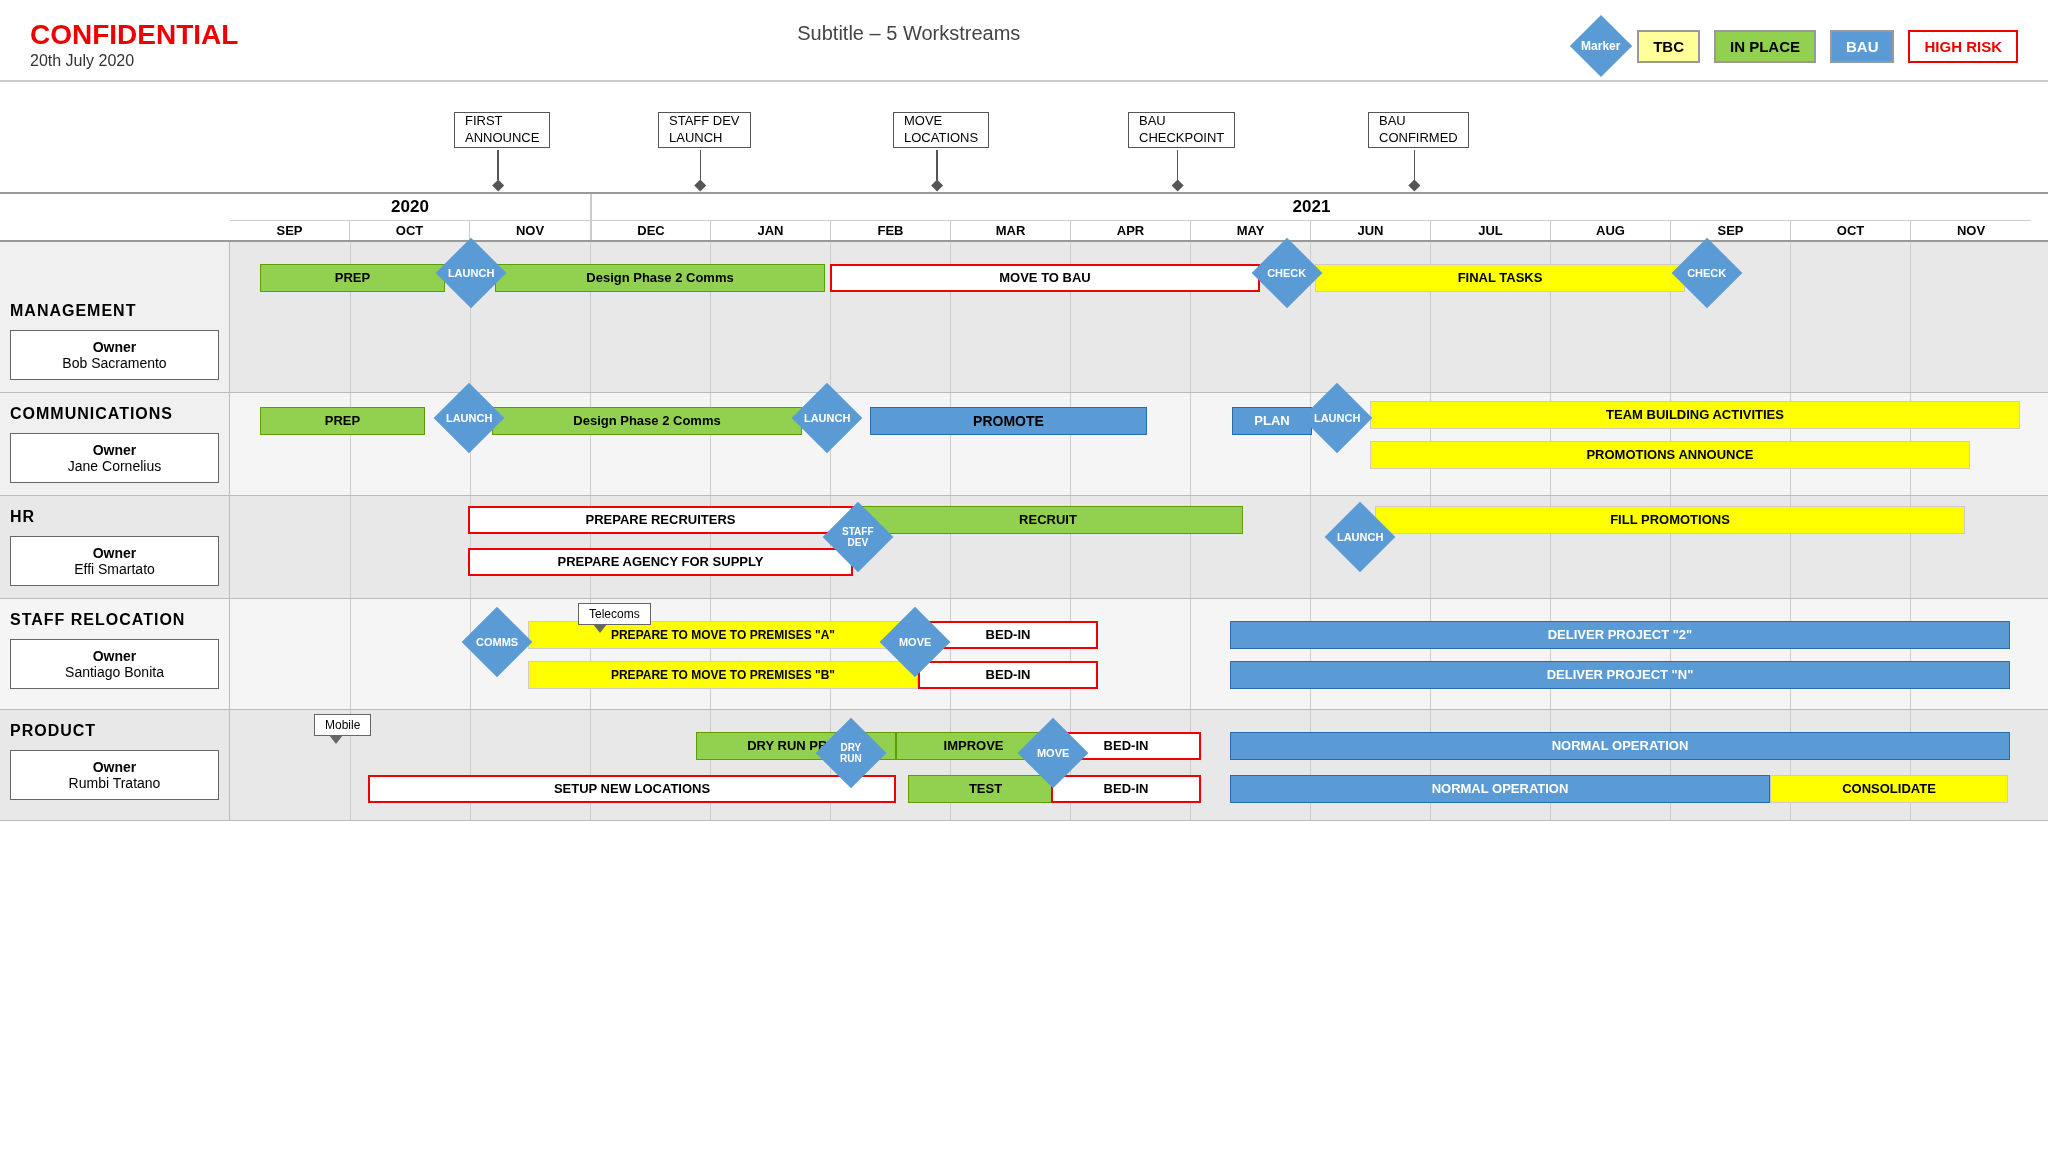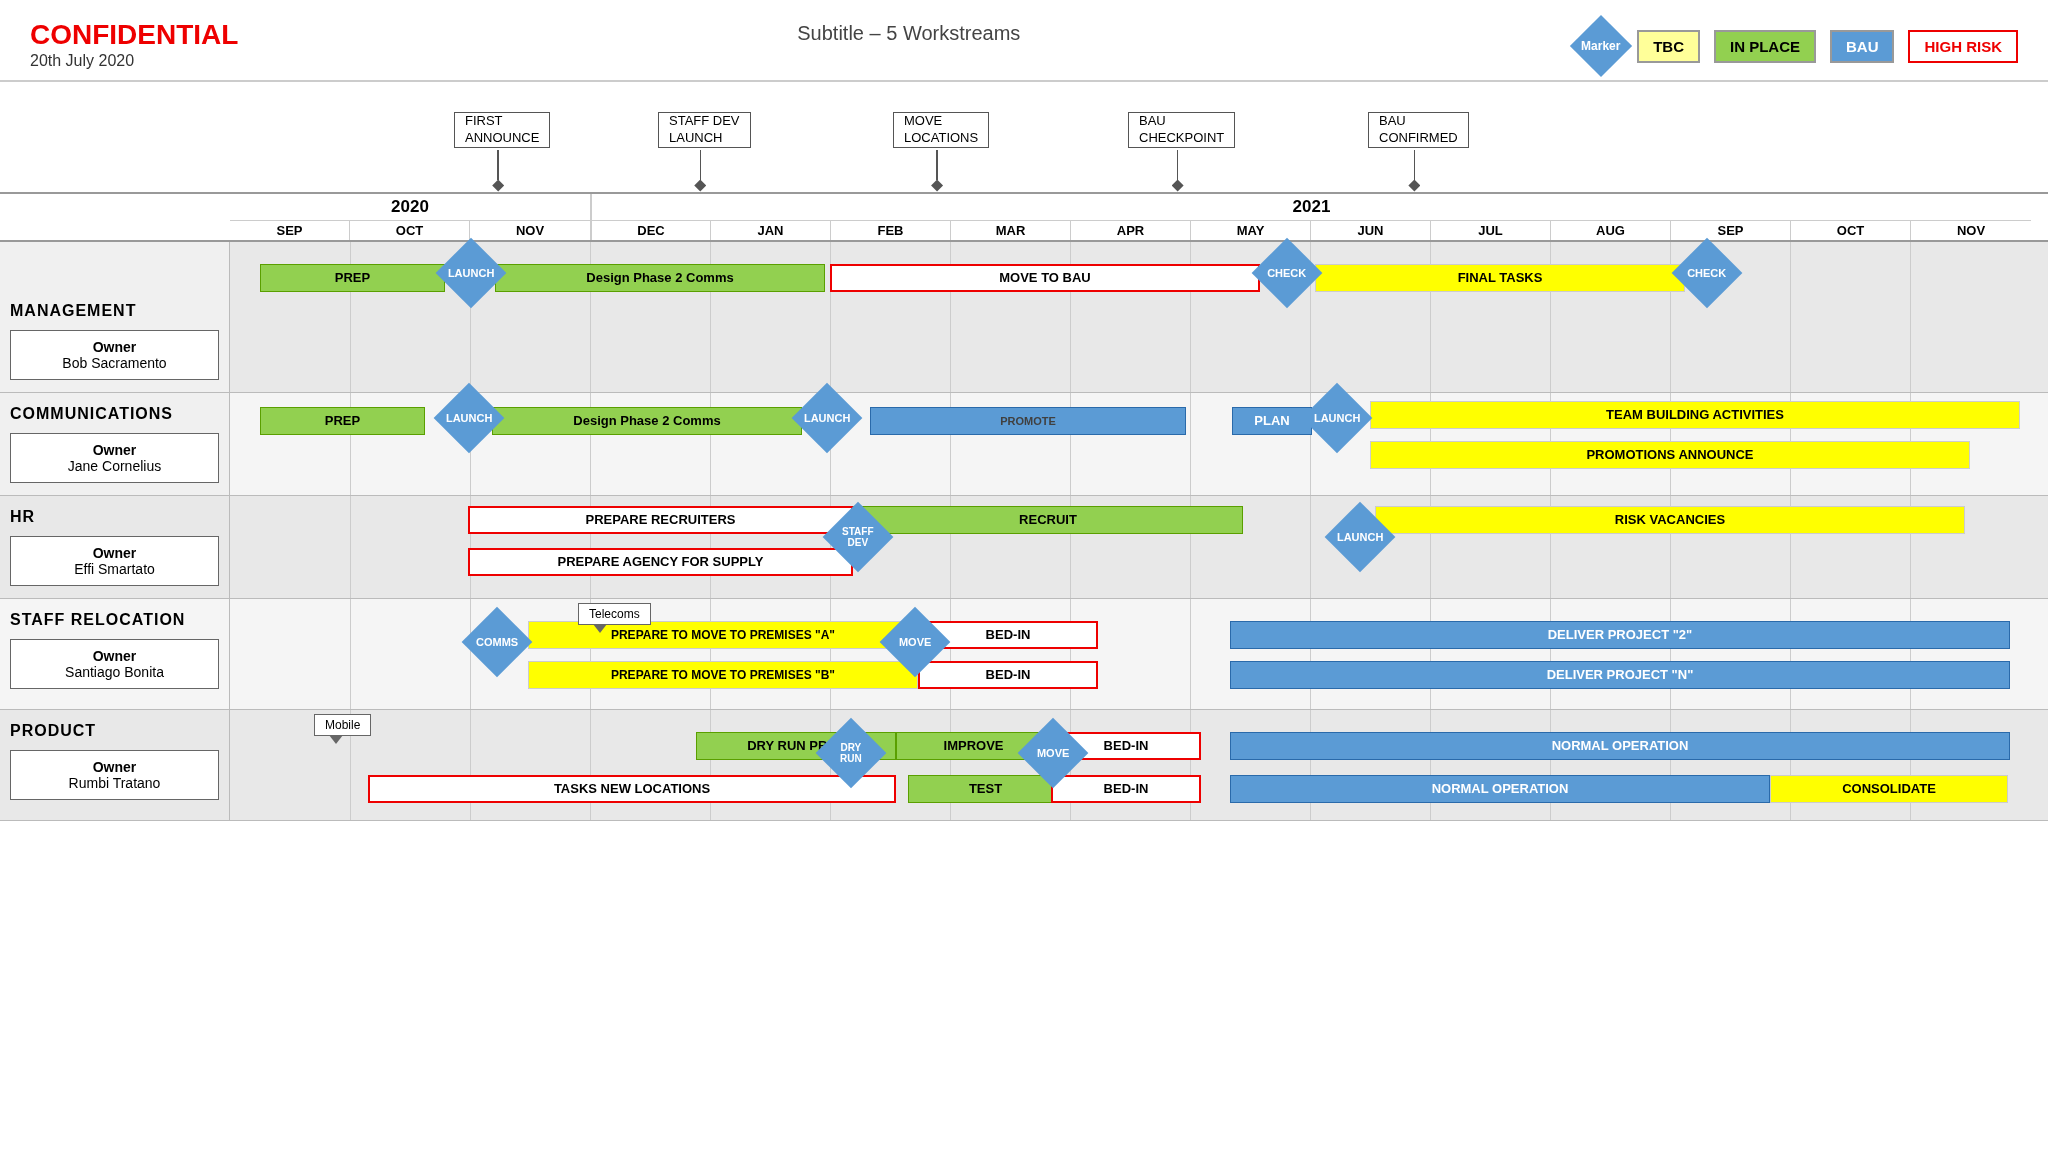--- a/index.html
+++ b/index.html
@@ -188,21 +188,21 @@
         <div style="position:absolute;left:1200px;top:0;bottom:0;width:1px;background:#ccc;"></div>
         <div style="position:absolute;left:1320px;top:0;bottom:0;width:1px;background:#ccc;"></div>
         <div style="position:absolute;left:1440px;top:0;bottom:0;width:1px;background:#ccc;"></div>
         <div style="position:absolute;left:1560px;top:0;bottom:0;width:1px;background:#ccc;"></div>
         <div style="position:absolute;left:1680px;top:0;bottom:0;width:1px;background:#ccc;"></div>
 
         <div style="position:absolute;left:30px;top:14px;width:165px;height:28px;background:#92d050;border:1px solid #5a9f00;display:flex;align-items:center;justify-content:center;font-size:13px;font-weight:bold;z-index:2;">PREP</div>
 
         <div style="position:absolute;left:262px;top:14px;width:310px;height:28px;background:#92d050;border:1px solid #5a9f00;display:flex;align-items:center;justify-content:center;font-size:13px;font-weight:bold;z-index:2;">Design Phase 2 Comms</div>
 
-        <div style="position:absolute;left:640px;top:14px;width:316px;height:28px;background:#5b9bd5;border:1px solid #2a6aaa;display:flex;align-items:center;justify-content:center;font-size:11px;font-weight:bold;color:#404040;z-index:2;">PROMOTE</div>
+        <div style="position:absolute;left:640px;top:14px;width:277px;height:28px;background:#5b9bd5;border:1px solid #2a6aaa;display:flex;align-items:center;justify-content:center;font-size:14px;font-weight:bold;color:#000000;z-index:2;">PROMOTE</div>
 
         <div style="position:absolute;left:1002px;top:14px;width:80px;height:28px;background:#5b9bd5;border:1px solid #2a6aaa;display:flex;align-items:center;justify-content:center;font-size:13px;font-weight:bold;color:#fff;z-index:2;">PLAN</div>
 
         <div style="position:absolute;left:1140px;top:8px;width:650px;height:28px;background:#ffff00;border:1px solid #ccc;display:flex;align-items:center;justify-content:center;font-size:13px;font-weight:bold;z-index:2;">TEAM BUILDING ACTIVITIES</div>
 
         <div style="position:absolute;left:1140px;top:48px;width:600px;height:28px;background:#ffff00;border:1px solid #ccc;display:flex;align-items:center;justify-content:center;font-size:13px;font-weight:bold;z-index:2;">PROMOTIONS ANNOUNCE</div>
 
         <div style="position:absolute;left:214px;top:0px;width:50px;height:50px;background:#5b9bd5;transform:rotate(45deg);z-index:10;display:flex;align-items:center;justify-content:center;">
           <span style="transform:rotate(-45deg);color:#fff;font-size:11px;font-weight:bold;">LAUNCH</span>
         </div>
@@ -238,21 +238,21 @@
         <div style="position:absolute;left:1200px;top:0;bottom:0;width:1px;background:#ccc;"></div>
         <div style="position:absolute;left:1320px;top:0;bottom:0;width:1px;background:#ccc;"></div>
         <div style="position:absolute;left:1440px;top:0;bottom:0;width:1px;background:#ccc;"></div>
         <div style="position:absolute;left:1560px;top:0;bottom:0;width:1px;background:#ccc;"></div>
         <div style="position:absolute;left:1680px;top:0;bottom:0;width:1px;background:#ccc;"></div>
 
         <div style="position:absolute;left:238px;top:10px;width:385px;height:28px;background:#fff;border:2px solid #e00;display:flex;align-items:center;justify-content:center;font-size:13px;font-weight:bold;z-index:2;">PREPARE RECRUITERS</div>
 
         <div style="position:absolute;left:623px;top:10px;width:390px;height:28px;background:#92d050;border:1px solid #5a9f00;display:flex;align-items:center;justify-content:center;font-size:13px;font-weight:bold;z-index:2;">RECRUIT</div>
 
-        <div style="position:absolute;left:1145px;top:10px;width:590px;height:28px;background:#ffff00;border:1px solid #ccc;display:flex;align-items:center;justify-content:center;font-size:13px;font-weight:bold;z-index:2;">RISK VACANCIES</div>
+        <div style="position:absolute;left:1145px;top:10px;width:590px;height:28px;background:#ffff00;border:1px solid #ccc;display:flex;align-items:center;justify-content:center;font-size:13px;font-weight:bold;z-index:2;">FILL PROMOTIONS</div>
 
         <div style="position:absolute;left:238px;top:52px;width:385px;height:28px;background:#fff;border:2px solid #e00;display:flex;align-items:center;justify-content:center;font-size:13px;font-weight:bold;z-index:2;">PREPARE AGENCY FOR SUPPLY</div>
 
 
         <div style="position:absolute;left:603px;top:16px;width:50px;height:50px;background:#5b9bd5;transform:rotate(45deg);z-index:10;display:flex;align-items:center;justify-content:center;">
           <span style="transform:rotate(-45deg);color:#fff;font-size:10px;font-weight:bold;text-align:center;line-height:1.1;">STAFF<br>DEV</span>
         </div>
 
         <div style="position:absolute;left:1105px;top:16px;width:50px;height:50px;background:#5b9bd5;transform:rotate(45deg);z-index:10;display:flex;align-items:center;justify-content:center;">
           <span style="transform:rotate(-45deg);color:#fff;font-size:11px;font-weight:bold;">LAUNCH</span>
@@ -339,21 +339,21 @@
         </div>
 
         <div style="position:absolute;left:466px;top:22px;width:200px;height:28px;background:#92d050;border:1px solid #5a9f00;display:flex;align-items:center;justify-content:center;font-size:13px;font-weight:bold;z-index:2;">DRY RUN PREP</div>
 
         <div style="position:absolute;left:666px;top:22px;width:155px;height:28px;background:#92d050;border:1px solid #5a9f00;display:flex;align-items:center;justify-content:center;font-size:13px;font-weight:bold;z-index:2;">IMPROVE</div>
 
         <div style="position:absolute;left:821px;top:22px;width:150px;height:28px;background:#fff;border:2px solid #e00;display:flex;align-items:center;justify-content:center;font-size:13px;font-weight:bold;z-index:2;">BED-IN</div>
 
         <div style="position:absolute;left:1000px;top:22px;width:780px;height:28px;background:#5b9bd5;border:1px solid #2a6aaa;display:flex;align-items:center;justify-content:center;font-size:13px;font-weight:bold;color:#fff;z-index:2;">NORMAL OPERATION</div>
 
-        <div style="position:absolute;left:138px;top:65px;width:528px;height:28px;background:#fff;border:2px solid #e00;display:flex;align-items:center;justify-content:center;font-size:13px;font-weight:bold;z-index:2;">TASKS NEW LOCATIONS</div>
+        <div style="position:absolute;left:138px;top:65px;width:528px;height:28px;background:#fff;border:2px solid #e00;display:flex;align-items:center;justify-content:center;font-size:13px;font-weight:bold;z-index:2;">SETUP NEW LOCATIONS</div>
 
         <div style="position:absolute;left:678px;top:65px;width:155px;height:28px;background:#92d050;border:1px solid #5a9f00;display:flex;align-items:center;justify-content:center;font-size:13px;font-weight:bold;z-index:2;">TEST</div>
 
         <div style="position:absolute;left:821px;top:65px;width:150px;height:28px;background:#fff;border:2px solid #e00;display:flex;align-items:center;justify-content:center;font-size:13px;font-weight:bold;z-index:2;">BED-IN</div>
 
         <div style="position:absolute;left:1000px;top:65px;width:540px;height:28px;background:#5b9bd5;border:1px solid #2a6aaa;display:flex;align-items:center;justify-content:center;font-size:13px;font-weight:bold;color:#fff;z-index:2;">NORMAL OPERATION</div>
 
         <div style="position:absolute;left:1540px;top:65px;width:238px;height:28px;background:#ffff00;border:1px solid #ccc;display:flex;align-items:center;justify-content:center;font-size:13px;font-weight:bold;z-index:2;">CONSOLIDATE</div>
 
         <div style="position:absolute;left:596px;top:18px;width:50px;height:50px;background:#5b9bd5;transform:rotate(45deg);z-index:10;display:flex;align-items:center;justify-content:center;">

